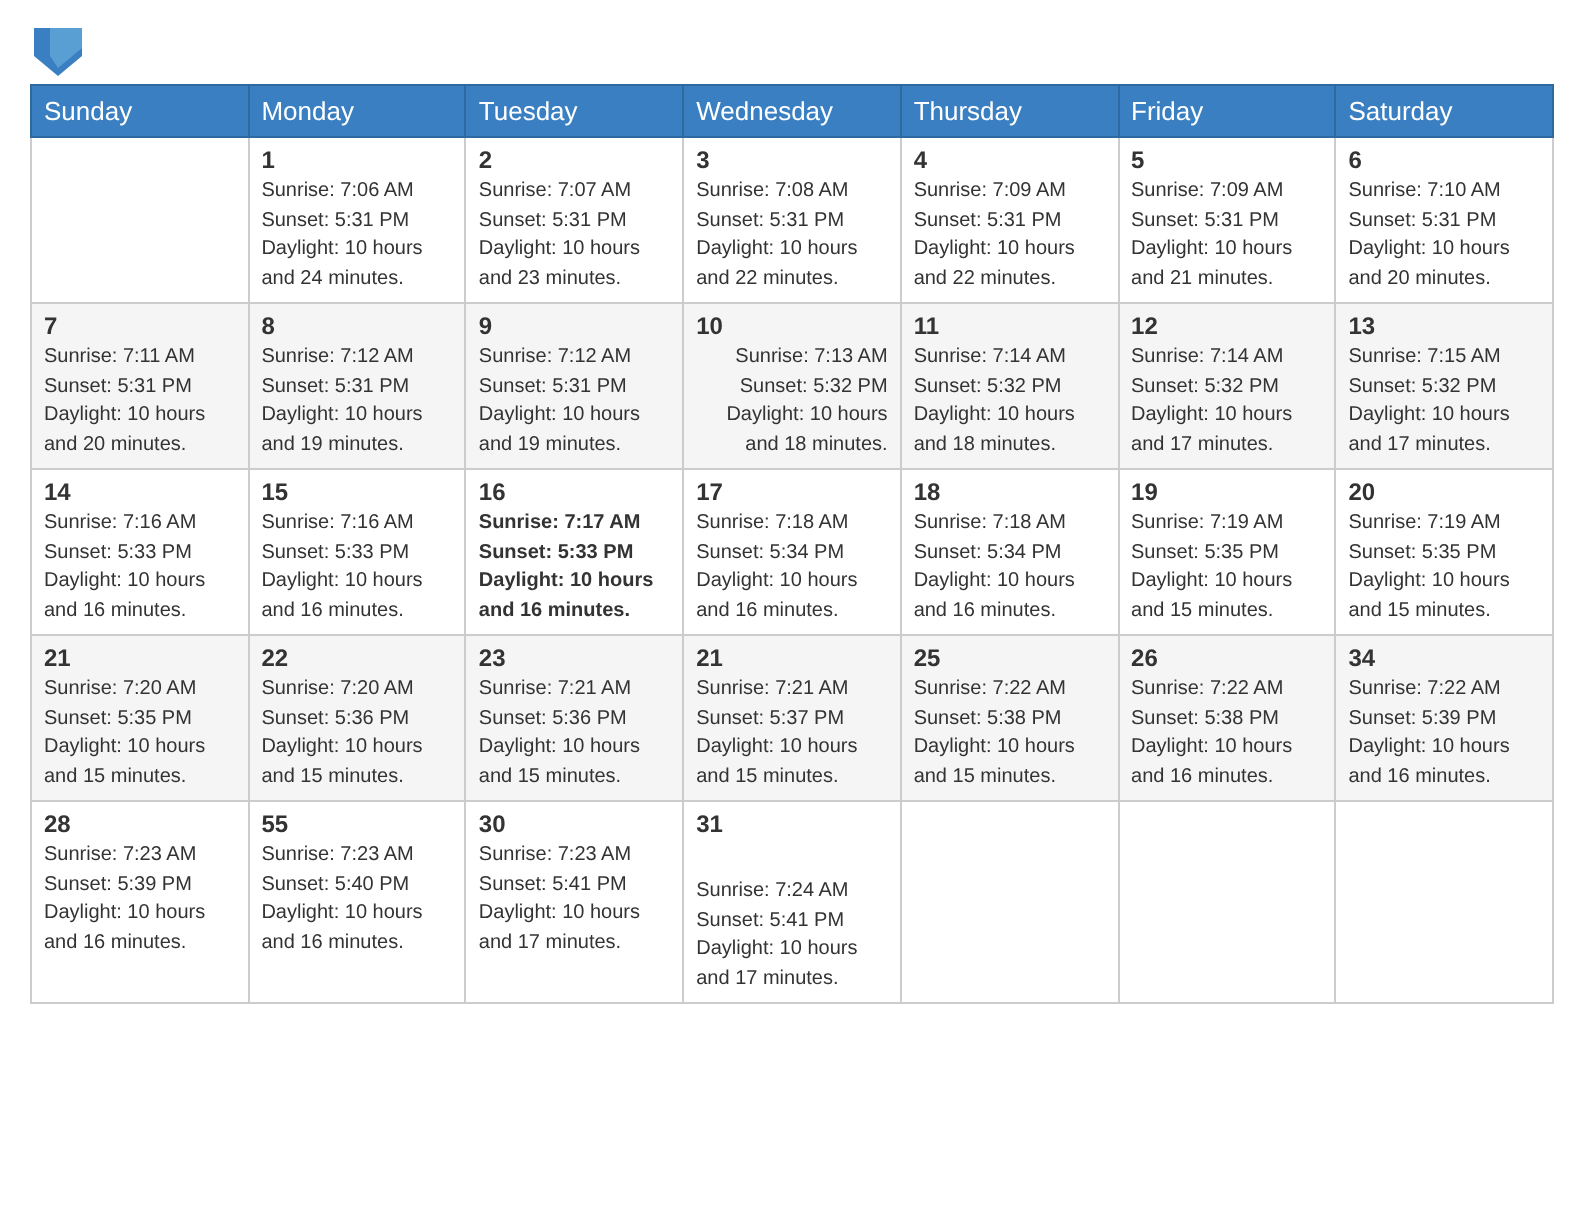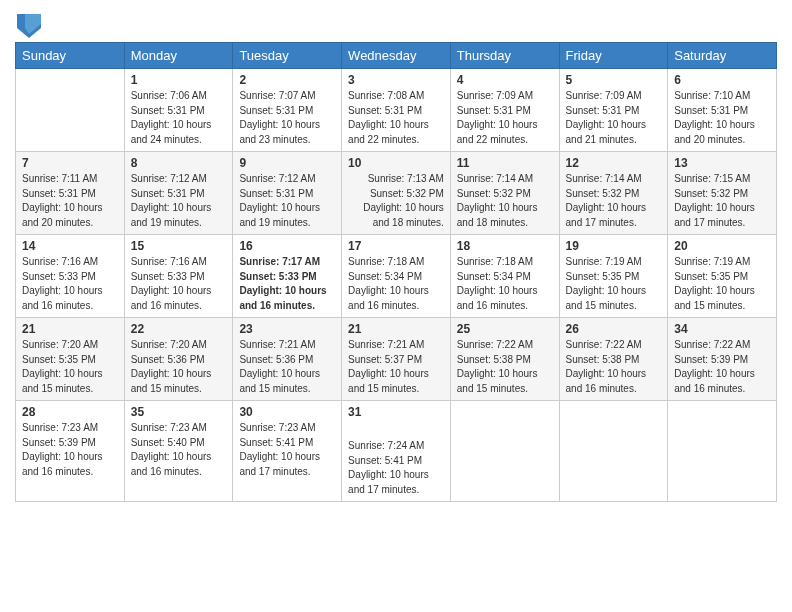--- a/index.html
+++ b/index.html
@@ -341,21 +341,21 @@
         </tr>
         <tr class="last-row">
           <td>
             <span class="day-number">28</span>
             <div class="day-info" style="white-space: pre-line;">Sunrise: 7:23 AM
 Sunset: 5:39 PM
 Daylight: 10 hours
 and 16 minutes.</div>
           </td>
           <td>
-            <span class="day-number">35</span>
+            <span class="day-number">55</span>
             <div class="day-info" style="white-space: pre-line;">Sunrise: 7:23 AM
 Sunset: 5:40 PM
 Daylight: 10 hours
 and 16 minutes.</div>
           </td>
           <td>
             <span class="day-number">30</span>
             <div class="day-info" style="white-space: pre-line;">Sunrise: 7:23 AM
 Sunset: 5:41 PM
 Daylight: 10 hours

